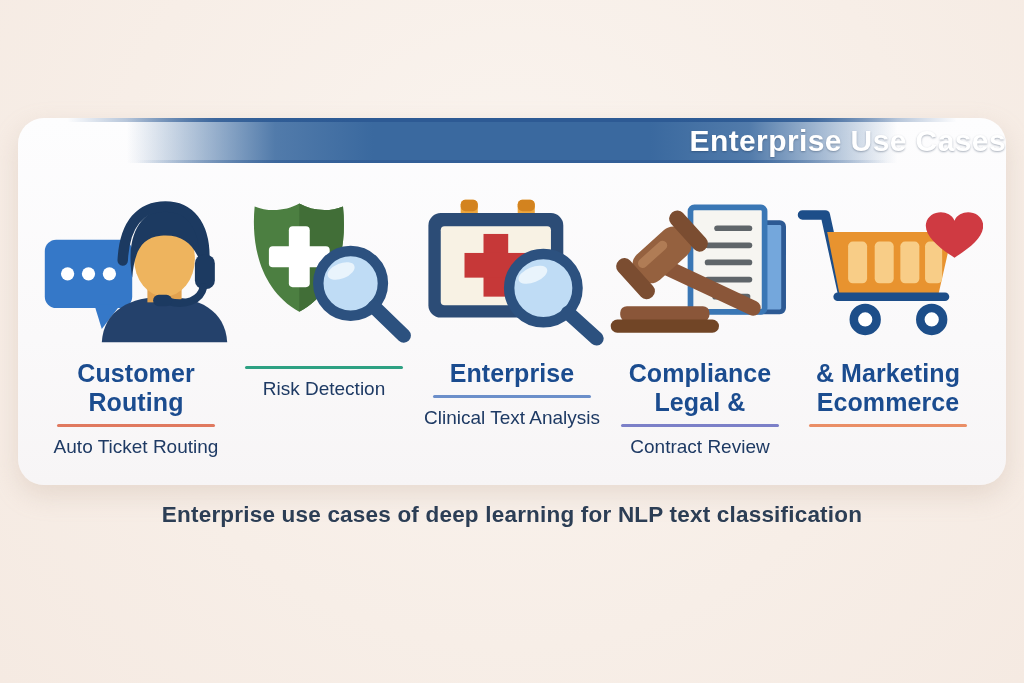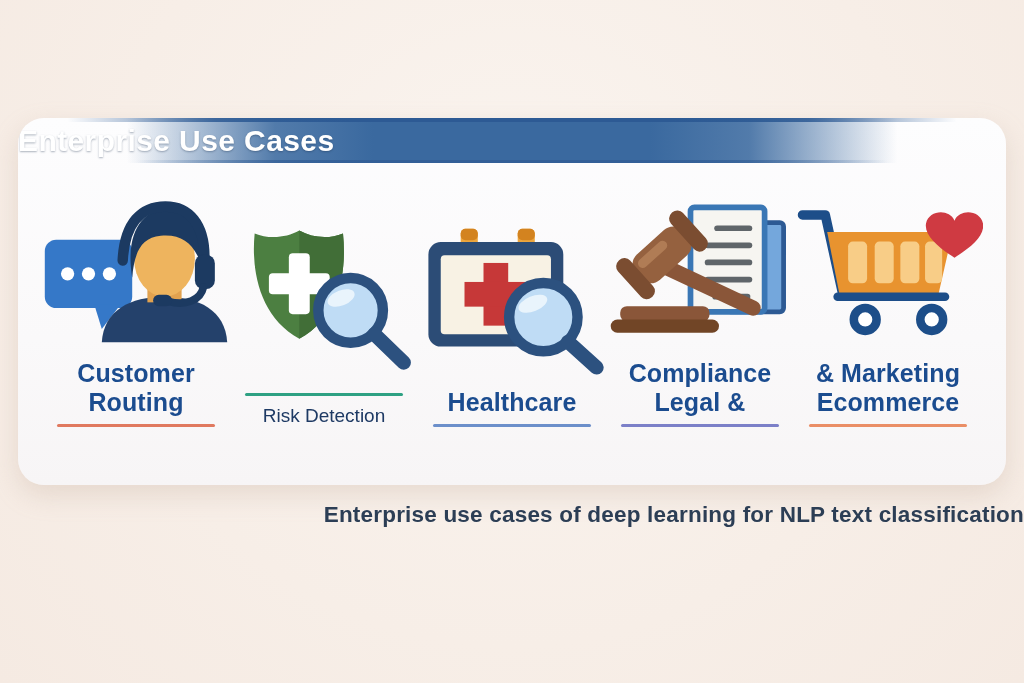--- a/index.html
+++ b/index.html
@@ -12,21 +12,21 @@
   .card {
     position: absolute; left: 18px; top: 118px;
     width: 988px; height: 367px;
     border-radius: 26px;
     background: linear-gradient(180deg, #fdfdfe 0%, #faf9fa 60%, #f7f5f6 100%);
     box-shadow: 0 10px 26px rgba(185, 160, 145, 0.28);
     overflow: hidden;
   }
   .banner {
     position: relative; height: 45px;
-    display: flex; align-items: center; justify-content: flex-start;
+    display: flex; align-items: center; justify-content: flex-end;
     background: linear-gradient(90deg,
       rgba(58,105,159,0) 11%, rgba(58,105,159,0.88) 26%,
       #3a699f 36%, #3a699f 64%,
       rgba(58,105,159,0.88) 74%, rgba(58,105,159,0) 89%);
   }
   .banner::before {
     content: ""; position: absolute; top: 0; left: 0; right: 0; height: 4px;
     background: linear-gradient(90deg,
       rgba(45,90,148,0) 5%, rgba(45,90,148,0.85) 20%,
       #2d5a94 34%, #2d5a94 66%,
@@ -36,37 +36,37 @@
     content: ""; position: absolute; bottom: 0; left: 0; right: 0; height: 3px;
     background: linear-gradient(90deg,
       rgba(48,92,148,0) 12%, rgba(48,92,148,0.7) 28%,
       #335f97 38%, #335f97 62%,
       rgba(48,92,148,0.7) 72%, rgba(48,92,148,0) 88%);
   }
   .banner-title {
     margin: 0; color: #ffffff; font-size: 30px; font-weight: bold;
     letter-spacing: 0.4px; text-shadow: 0 1px 2px rgba(20, 40, 70, 0.35);
   }
-  .columns { display: flex; padding: 33px 24px 0 24px; align-items: flex-end; }
+  .columns { display: flex; padding: 33px 24px 0 24px; }
   .col { flex: 1; display: flex; flex-direction: column; align-items: center; min-width: 0; }
   .icon-wrap { width: 190px; height: 150px; margin-bottom: 13px; }
   .icon-wrap svg { width: 100%; height: 100%; display: block; }
   .col-title {
     text-align: center; font-weight: bold; font-size: 25px;
     line-height: 1.16; color: #1b4c8f; letter-spacing: 0.1px;
   }
   .col-title .tl { display: block; }
   .underline { width: 158px; height: 3px; border-radius: 2px; margin-top: 7px; }
   .col-sub {
     margin-top: 9px; font-size: 19px; font-weight: 500;
     color: #1e3a64; white-space: nowrap;
   }
   .caption {
     position: absolute; top: 502px; left: 0; width: 100%;
-    text-align: right; font-size: 22.5px; font-weight: bold;
+    text-align: center; font-size: 22.5px; font-weight: bold;
     color: #2c3e55; letter-spacing: 0.2px;
   }
 </style>
 </head>
 <body>
 
 <div class="card">
   <div class="banner">
     <h1 class="banner-title">Enterprise Use Cases</h1>
   </div>
@@ -89,20 +89,21 @@
           <rect x="162" y="58" width="21" height="36" rx="9" fill="#1c3a61"></rect>
           <path d="M171 92 C168 106 152 112 134 107" fill="none" stroke="#1c3a61" stroke-width="8" stroke-linecap="round"></path>
           <rect x="118" y="100" width="20" height="12" rx="6" fill="#1c3a61"></rect>
         </svg>
       </div>
       <div class="col-title">
         <span class="tl">Customer</span>
         <span class="tl">Routing</span>
       </div>
       <div class="underline" style="background: rgb(224, 121, 95);"></div>
+      <div class="col-sub">Auto Ticket Routing</div>
     </div>
 
     <div class="col">
       <div class="icon-wrap">
         <svg viewBox="0 0 200 150" xmlns="http://www.w3.org/2000/svg">
           <path d="M74 4 C88 12 106 13 120 7 C124 48 117 94 74 118 C33 95 23 48 27 7 C41 13 60 12 74 4 Z" fill="#4c7f41"></path>
           <path d="M74 4 C88 12 106 13 120 7 C124 48 117 94 74 118 L74 4 Z" fill="#416e37"></path>
           <rect x="63" y="28" width="22" height="64" rx="4" fill="#ffffff"></rect>
           <rect x="42" y="49" width="64" height="22" rx="4" fill="#ffffff"></rect>
           <circle cx="128" cy="88" r="34" fill="#bfdcf5" stroke="#2c517f" stroke-width="11"></circle>
@@ -124,24 +125,25 @@
           <rect x="12" y="14" width="142" height="110" rx="13" fill="#2c4c76"></rect>
           <rect x="25" y="28" width="116" height="83" rx="4" fill="#f8f2e4"></rect>
           <rect x="70" y="36" width="26" height="66" fill="#c63838"></rect>
           <rect x="50" y="56" width="66" height="26" fill="#c63838"></rect>
           <circle cx="133" cy="93" r="36" fill="#bfdcf5" stroke="#2c517f" stroke-width="11"></circle>
           <ellipse cx="122" cy="79" rx="16" ry="8" fill="#e9f4fc" transform="rotate(-22 122 79)"></ellipse>
           <line x1="159" y1="119" x2="189" y2="146" stroke="#2c517f" stroke-width="15" stroke-linecap="round"></line>
         </svg>
       </div>
       <div class="col-title">
-        <span class="tl">Healthcare</span>
+        <span class="tl">Enterprise</span>
         <span class="tl"></span>
       </div>
       <div class="underline" style="background: rgb(108, 143, 202);"></div>
+      <div class="col-sub">Clinical Text Analysis</div>
     </div>
 
     <div class="col">
       <div class="icon-wrap">
         <svg viewBox="0 0 200 150" xmlns="http://www.w3.org/2000/svg">
           <rect x="128" y="24" width="60" height="94" rx="4" fill="#74a7dc" stroke="#2d5a94" stroke-width="5"></rect>
           <rect x="90" y="8" width="78" height="110" rx="4" fill="#f6f5f1" stroke="#3a77b5" stroke-width="6"></rect>
           <g stroke="#5f6569" stroke-width="6" stroke-linecap="round">
             <line x1="118" y1="30" x2="152" y2="30"></line>
             <line x1="108" y1="48" x2="152" y2="48"></line>
@@ -158,20 +160,21 @@
           </g>
           <rect x="16" y="112" width="94" height="16" rx="7" fill="#8a5639"></rect>
           <rect x="6" y="126" width="114" height="14" rx="7" fill="#714526"></rect>
         </svg>
       </div>
       <div class="col-title">
         <span class="tl">Compliance</span>
         <span class="tl">Legal &amp;</span>
       </div>
       <div class="underline" style="background: rgb(124, 128, 200);"></div>
+      <div class="col-sub">Contract Review</div>
     </div>
 
     <div class="col">
       <div class="icon-wrap">
         <svg viewBox="0 0 200 150" xmlns="http://www.w3.org/2000/svg">
           <path d="M10 16 L34 16 L52 98" fill="none" stroke="#1d4e89" stroke-width="10" stroke-linecap="round" stroke-linejoin="round"></path>
           <path d="M36 34 L168 34 L153 100 L49 100 Z" fill="#e8932f"></path>
           <g fill="#f8cd87">
             <rect x="58" y="44" width="20" height="44" rx="5"></rect>
             <rect x="86" y="44" width="20" height="44" rx="5"></rect>

